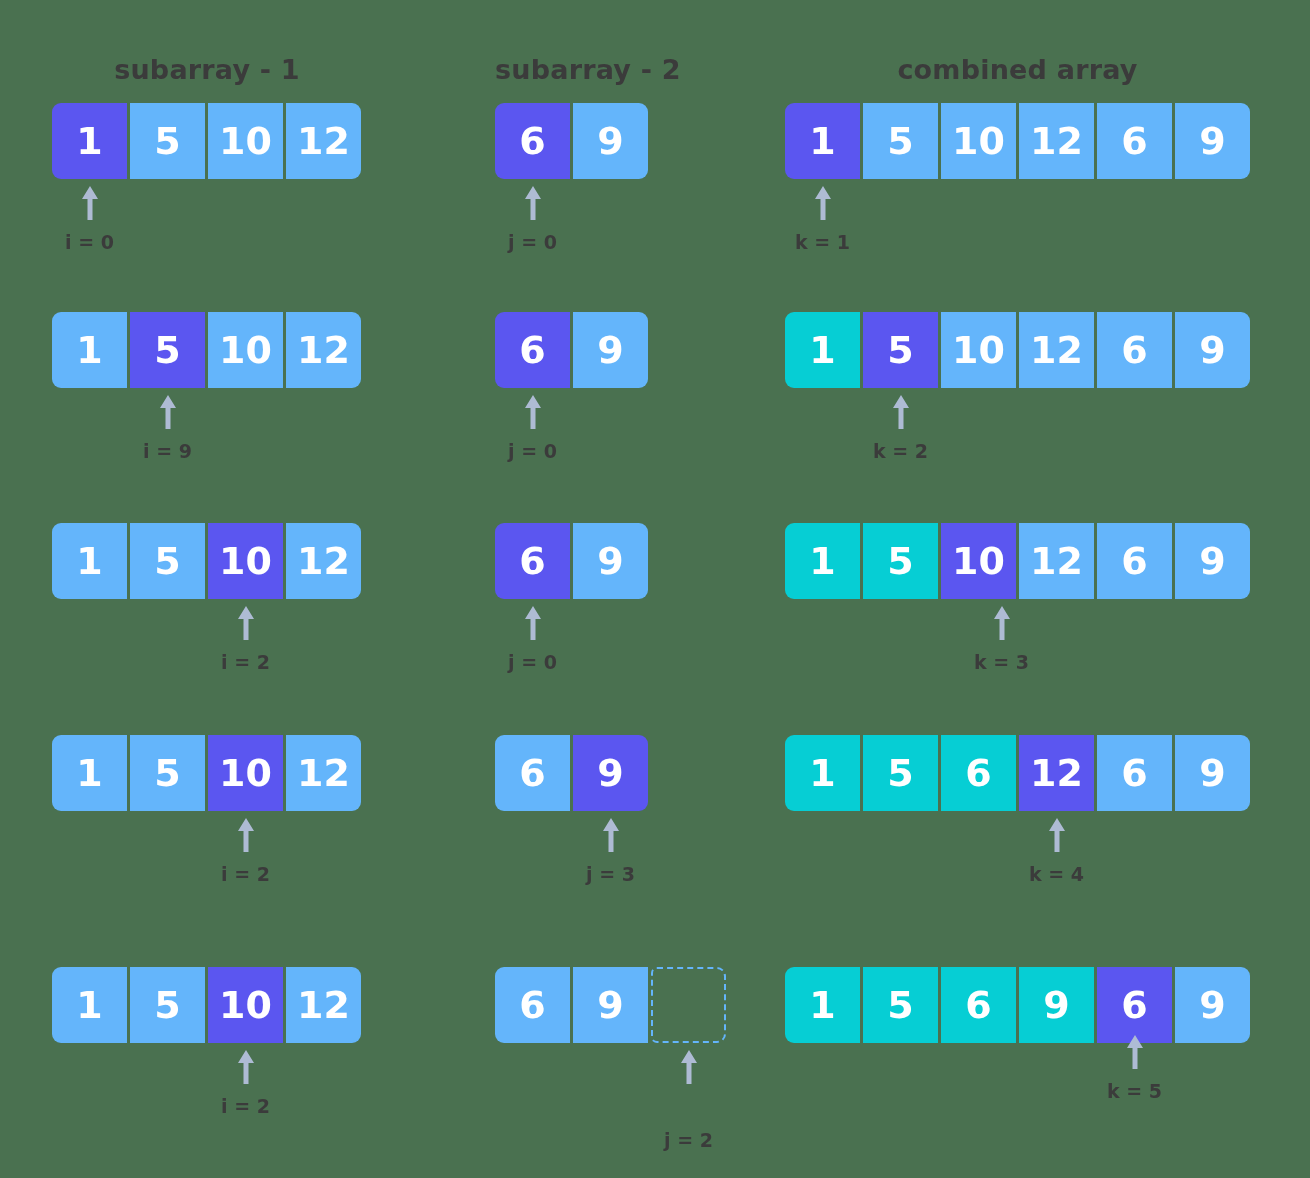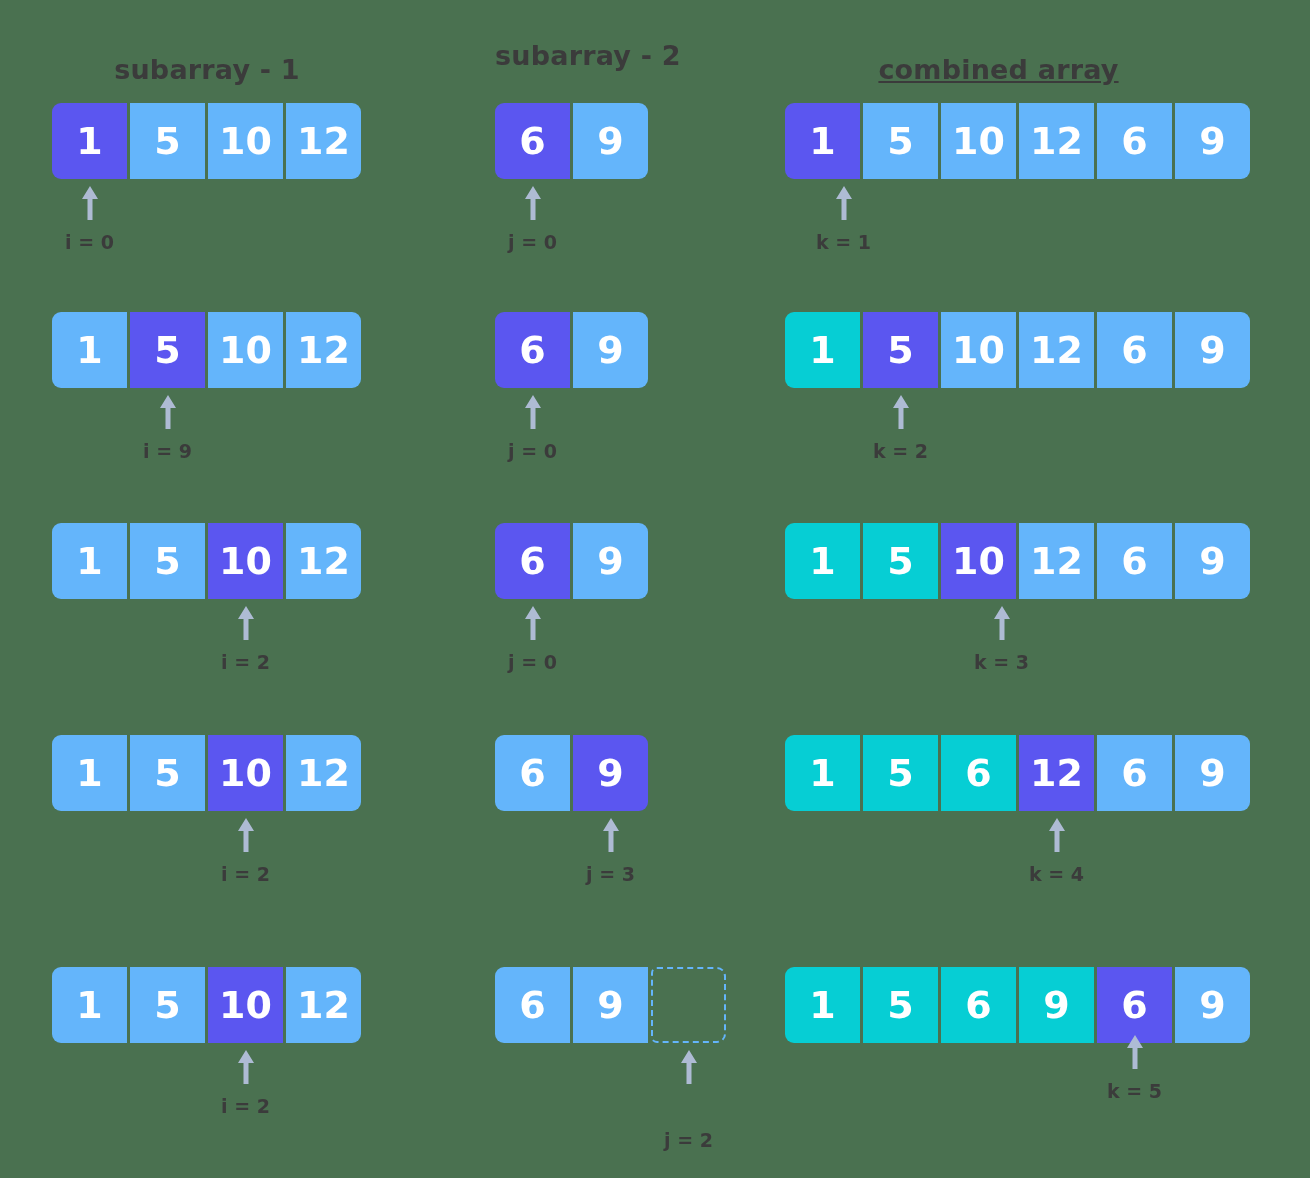--- a/index.html
+++ b/index.html
@@ -26,22 +26,22 @@
   .col-header {
     position: absolute;
     font-size: 27px;
     font-weight: 700;
     color: #3b3b3b;
     letter-spacing: 0.2px;
     white-space: nowrap;
     text-align: center;
   }
   .col-header.c0 { left: 52px;  width: 310px; top: 54px; }
-  .col-header.c1 { left: 495px; width: 155px; top: 40px; }
-  .col-header.c2 { left: 766px; width: 465px; top: 54px; text-decoration: underline; }
+  .col-header.c1 { left: 495px; width: 155px; top: 54px; }
+  .col-header.c2 { left: 785px; width: 465px; top: 54px; }
 
   
   .array-block {
     position: absolute;
     display: flex;
     flex-direction: row;
     align-items: flex-start;
   }
 
   .array-row {
@@ -153,21 +153,21 @@
       <div class="array-block" style="left: 785px; top: 103px;">
         <div class="array-row">
           <div class="cell active">1</div>
           <div class="cell plain">5</div>
           <div class="cell plain">10</div>
           <div class="cell plain">12</div>
           <div class="cell plain">6</div>
           <div class="cell plain">9</div>
         </div>
       </div>
-      <div class="pointer" style="left: 806px; top: 179px;">
+      <div class="pointer" style="left: 785px; top: 179px;">
         <div class="arrow-wrap">
           <svg width="22" height="36" viewBox="0 0 22 36">
             <path d="M11 1 L19 14 L13.5 14 L13.5 35 L8.5 35 L8.5 14 L3 14 Z" fill="#aebbd4"></path>
           </svg>
         </div>
         <div class="pointer-label">k = 1</div>
       </div>
       <div class="array-block" style="left: 52px; top: 312px;">
         <div class="array-row">
           <div class="cell plain">1</div>

